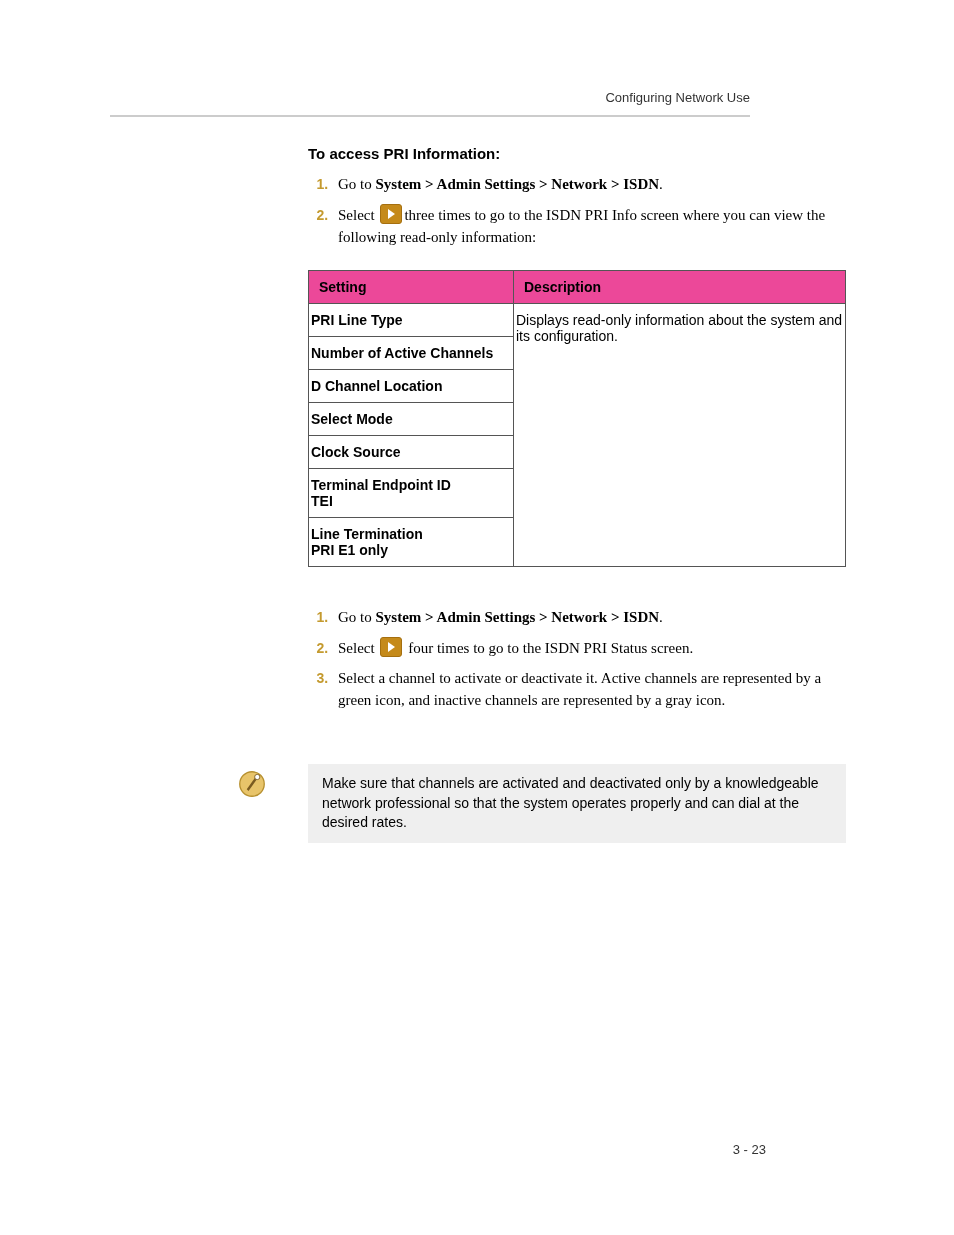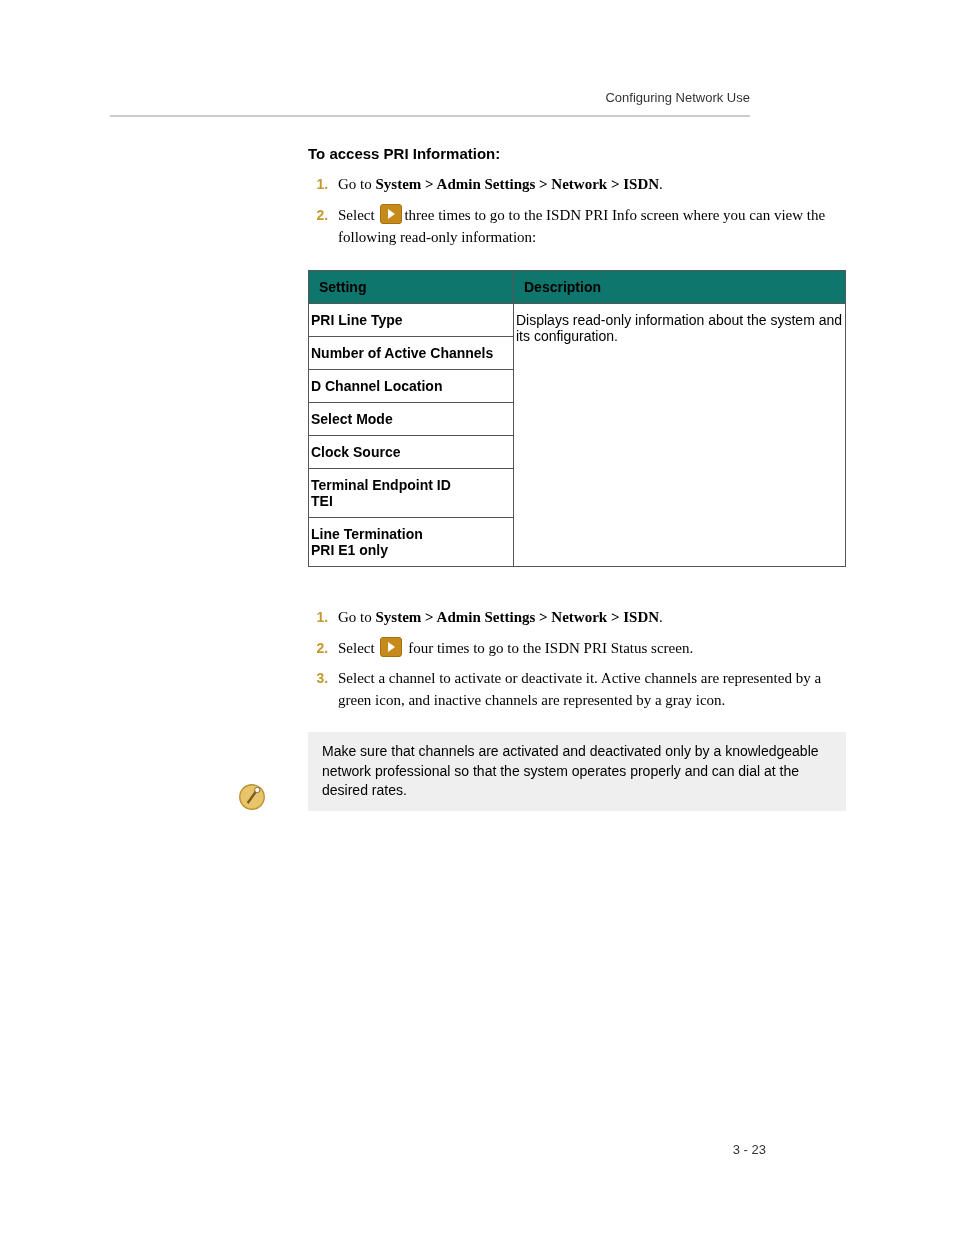--- a/index.html
+++ b/index.html
@@ -92,41 +92,41 @@
     border-left: 7px solid #fff;
   }
   table.settings {
     border-collapse: collapse;
     width: 100%;
     font-family: Arial, Helvetica, sans-serif;
     font-size: 14px;
     margin-bottom: 40px;
   }
   table.settings th {
-    background: #0f766e;
+    background: #ec4899;
     color: #000;
     font-weight: bold;
     text-align: left;
     padding: 8px 10px;
     border: 1px solid #555;
   }
   table.settings td {
     border: 1px solid #555;
     padding: 8px 2px;
     vertical-align: top;
   }
   table.settings td.label { font-weight: bold; width: 200px; }
   table.settings td.label .sub { font-weight: bold; display: block; }
   .note-wrap {
     position: absolute;
     left: 238px;
-    top: 732px;
+    top: 764px;
     width: 608px;
     display: flex;
-    align-items: flex-end;
+    align-items: flex-start;
   }
   .note-icon {
     width: 28px;
     height: 28px;
     flex: 0 0 auto;
     margin-right: 42px;
     margin-top: 6px;
   }
   .note-box {
     background: #efefef;

